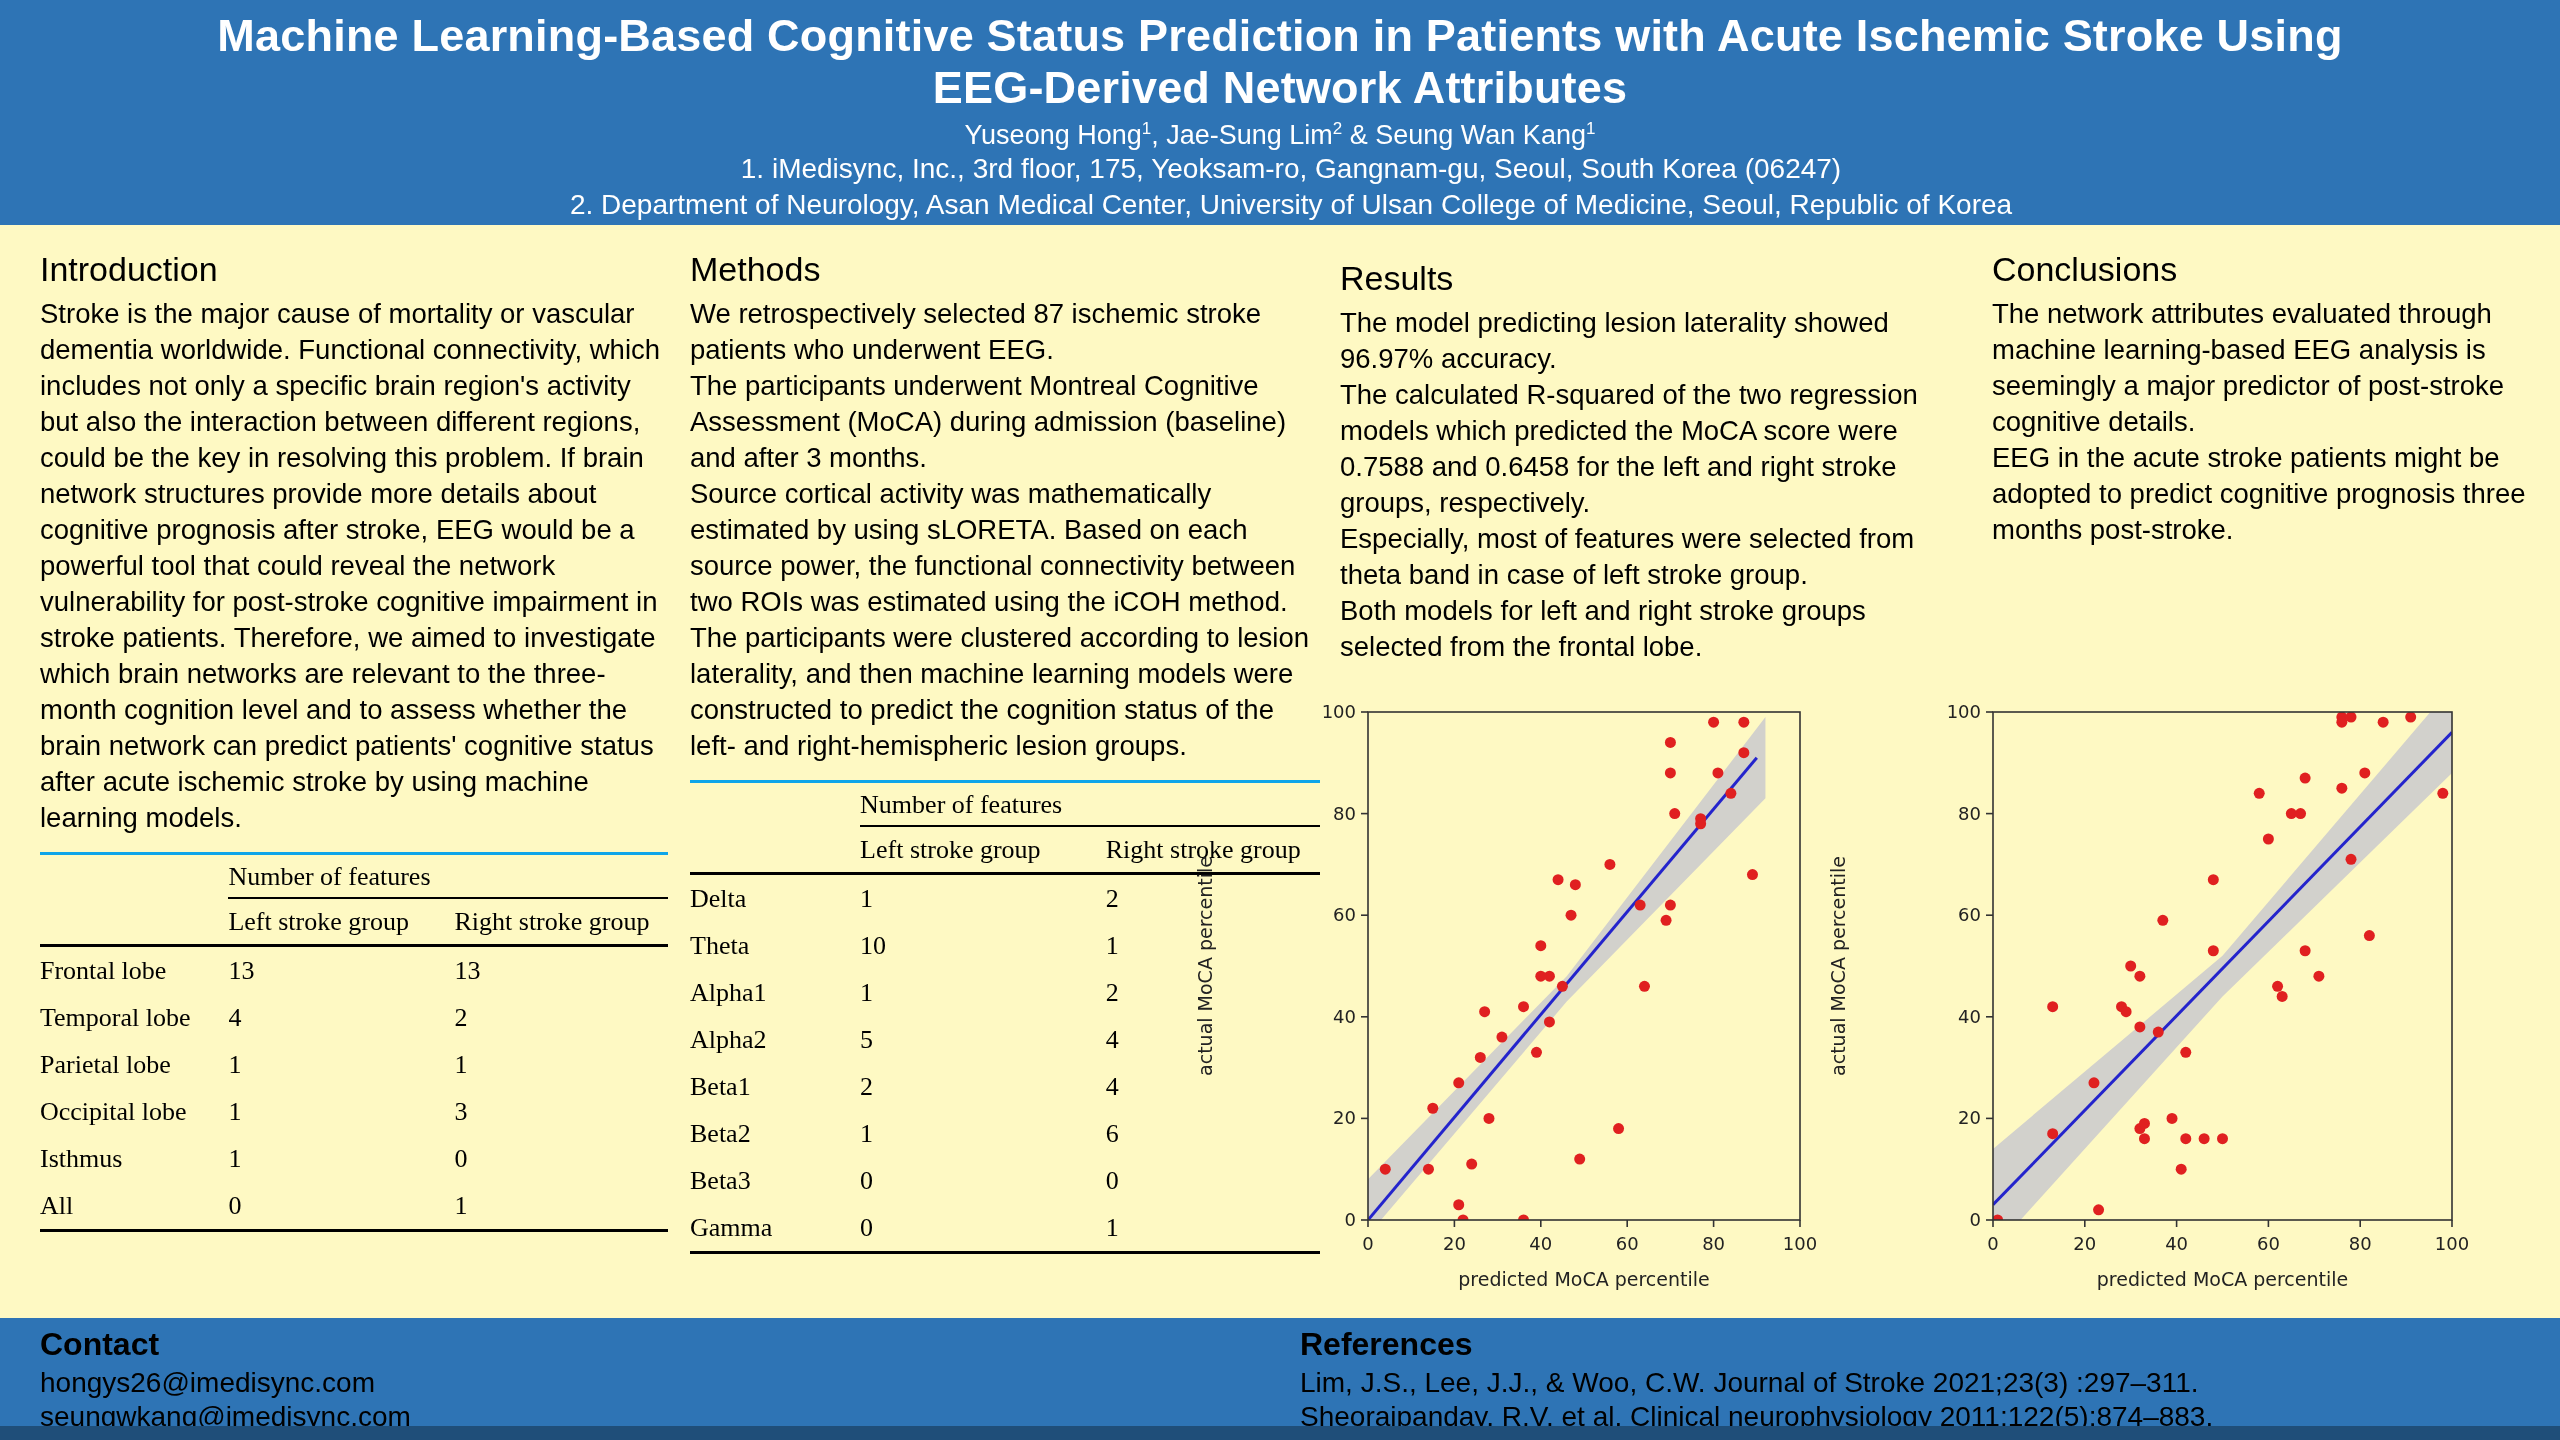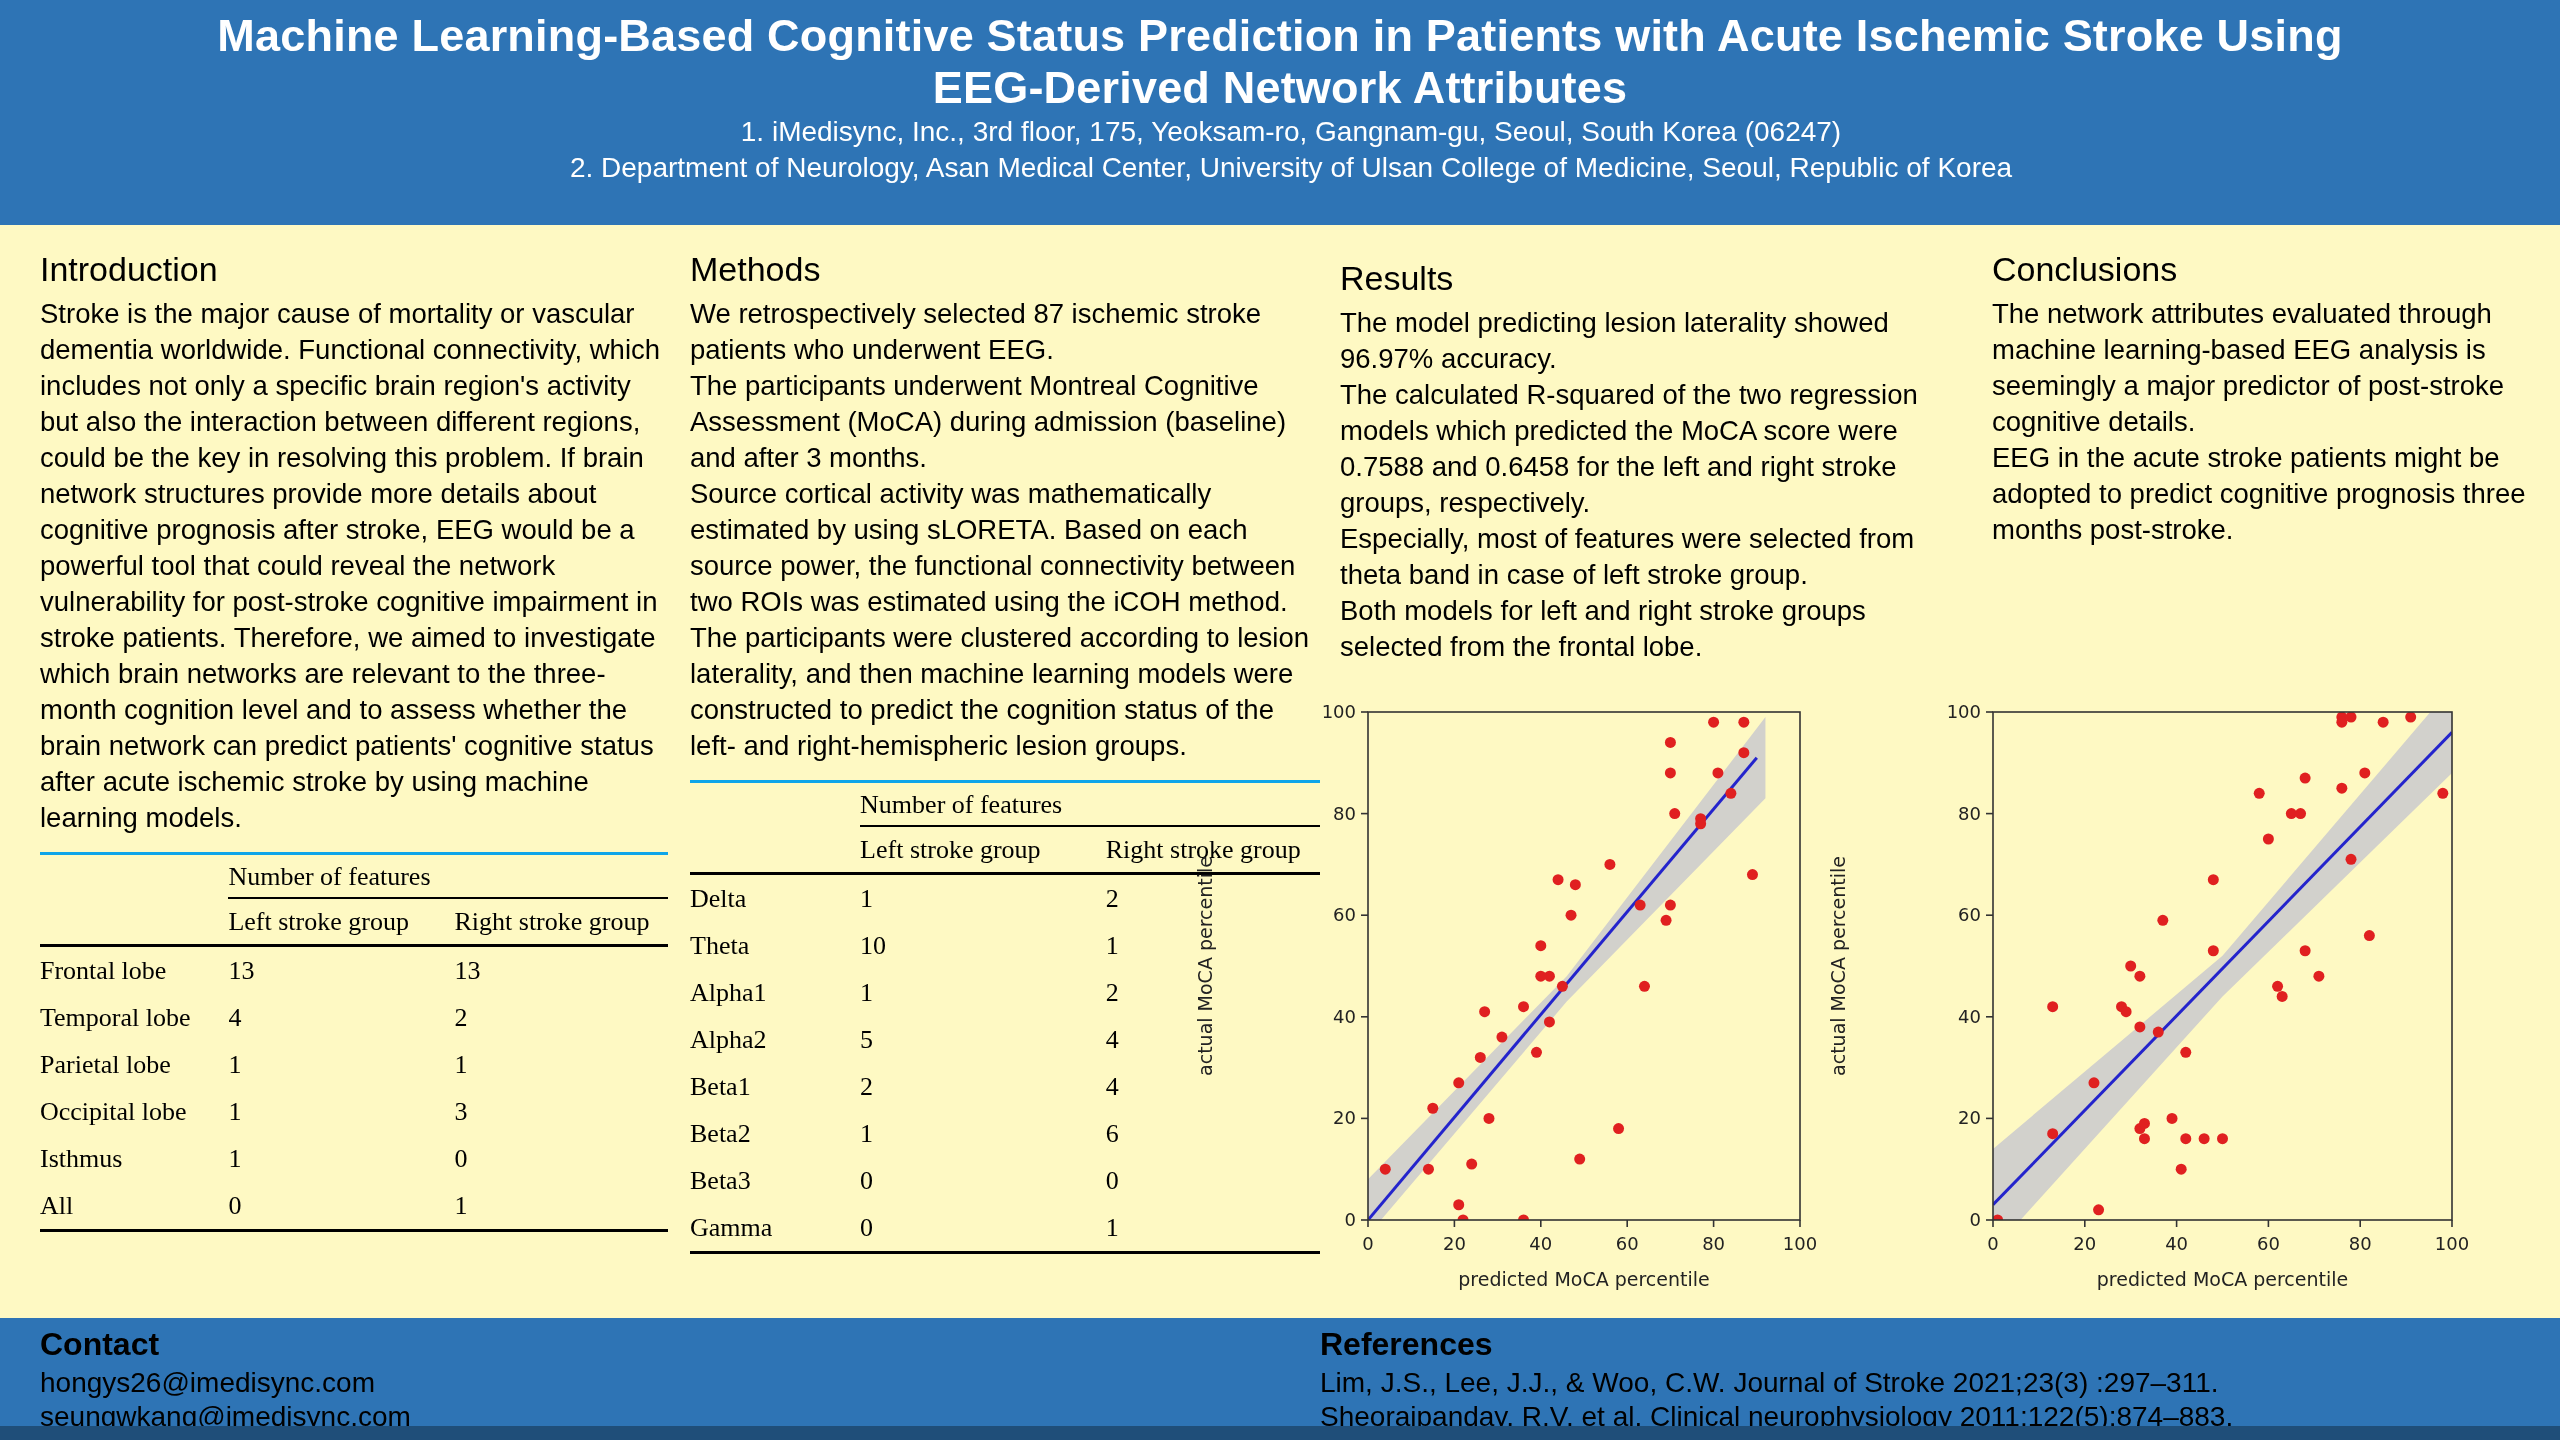--- a/index.html
+++ b/index.html
@@ -41,34 +41,35 @@
   .chart-left  { left:1150px; top:692px; }
   .chart-right { left:1795px; top:692px; }
   
   .footer {
     position:absolute; left:0; top:1318px; width:2560px; height:108px;
     background:#2e74b5; color:#000;
   }
   .footer-strip { position:absolute; left:0; top:1426px; width:2560px; height:14px; background:#1f4e79; }
   .footer-block { position:absolute; top:6px; }
   .footer-contact { left:40px; }
-  .footer-references { left:1300px;margin-left:20px; }
+  .footer-references { left:1300px; }
   .footer-heading { font-size:32px; font-weight:bold; margin:2px 0 3px 0; }
   .footer-line { font-size:28px; line-height:1.22; }
 </style>
 </head>
 <body>
 
 <div class="poster">
 
   <div class="header">
     <div class="title">
       <div>Machine Learning-Based Cognitive Status Prediction in Patients with Acute Ischemic Stroke Using</div>
       <div>EEG-Derived Network Attributes</div>
     </div>
+    <div class="authors"><span>Yuseong Hong</span><sup>1</sup><span>, Jae-Sung Lim</span><sup>2</sup><span> &amp; Seung Wan Kang</span><sup>1</sup></div>
     <div class="affil">1. iMedisync, Inc., 3rd floor, 175, Yeoksam-ro, Gangnam-gu, Seoul, South Korea (06247)</div>
     <div class="affil">2. Department of Neurology, Asan Medical Center, University of Ulsan College of Medicine, Seoul, Republic of Korea</div>
   </div>
 
   <div class="col col-1">
     <h2 class="section-heading">Introduction</h2>
     <div class="body-text">
         <div class="para-line">Stroke is the major cause of mortality or vascular dementia worldwide. Functional connectivity, which includes not only a specific brain region's activity but also the interaction between different regions, could be the key in resolving this problem. If brain network structures provide more details about cognitive prognosis after stroke, EEG would be a powerful tool that could reveal the network vulnerability for post-stroke cognitive impairment in stroke patients. Therefore, we aimed to investigate which brain networks are relevant to the three-month cognition level and to assess whether the brain network can predict patients' cognitive status after acute ischemic stroke by using machine learning models.</div>
       </div>
 

